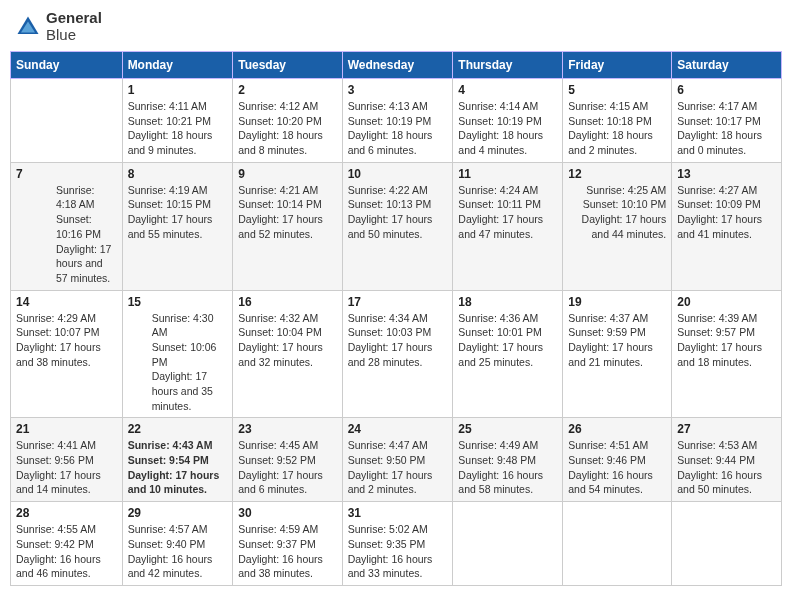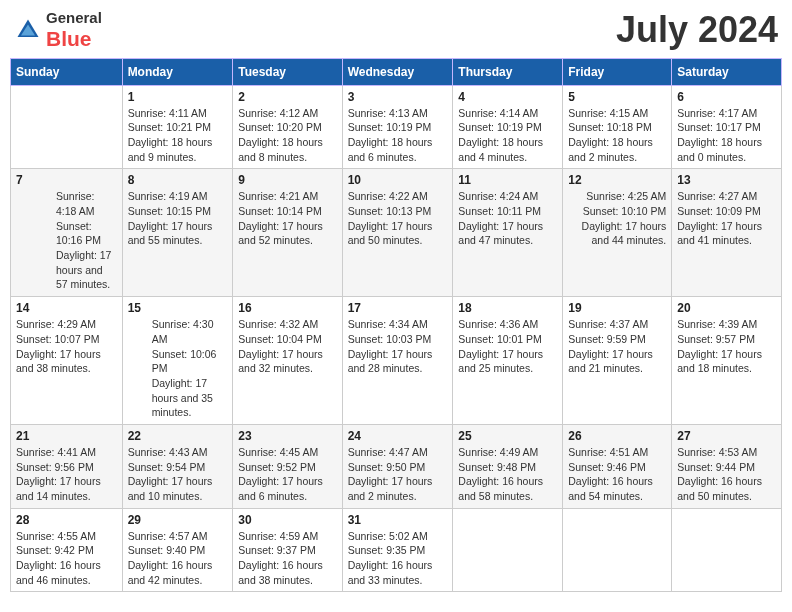--- a/index.html
+++ b/index.html
@@ -26,23 +26,23 @@
       display: flex;
       flex-direction: column;
       line-height: 1.1;
     }
     .logo-general {
       font-size: 15px;
       font-weight: bold;
       color: #333;
     }
     .logo-blue {
-      font-size: 21px;
-      font-weight: bold;
-      color: #ef4444;
+      font-size: 15px;
+      font-weight: normal;
+      color: #404040;
     }
     .logo-icon {
       width: 28px;
       height: 28px;
     }
     .title-block {
       text-align: right;
     }
     .month-title {
       font-size: 36px;
@@ -102,21 +102,20 @@
     <svg class="logo-icon" viewBox="0 0 40 40">
       <polygon points="20,5 35,30 5,30" fill="#1a5fa8"></polygon>
       <polygon points="20,12 30,28 10,28" fill="#5ba3d9"></polygon>
     </svg>
     <div class="logo-text">
       <span class="logo-general">General</span>
       <span class="logo-blue">Blue</span>
     </div>
   </div>
   <div class="title-block">
-    <div class="month-title">July 2024</div>
   </div>
 </div>
 
 <table>
   <thead>
     <tr>
     <th>Sunday</th>
         <th>Monday</th>
         <th>Tuesday</th>
         <th>Wednesday</th>
@@ -255,21 +254,21 @@
       </tr>
       <tr>
         <td>
           <div class="day-number">21</div>
           <div class="day-detail" style="white-space: pre-line;">Sunrise: 4:41 AM
 Sunset: 9:56 PM
 Daylight: 17 hours and 14 minutes.</div>
         </td>
         <td>
           <div class="day-number">22</div>
-          <div class="day-detail" style="white-space: pre-line;">Sunrise: 4:43 AM
+          <div class="day-detail" style="white-space: pre-line; font-weight: bold;">Sunrise: 4:43 AM
 Sunset: 9:54 PM
 Daylight: 17 hours and 10 minutes.</div>
         </td>
         <td>
           <div class="day-number">23</div>
           <div class="day-detail" style="white-space: pre-line;">Sunrise: 4:45 AM
 Sunset: 9:52 PM
 Daylight: 17 hours and 6 minutes.</div>
         </td>
         <td>

